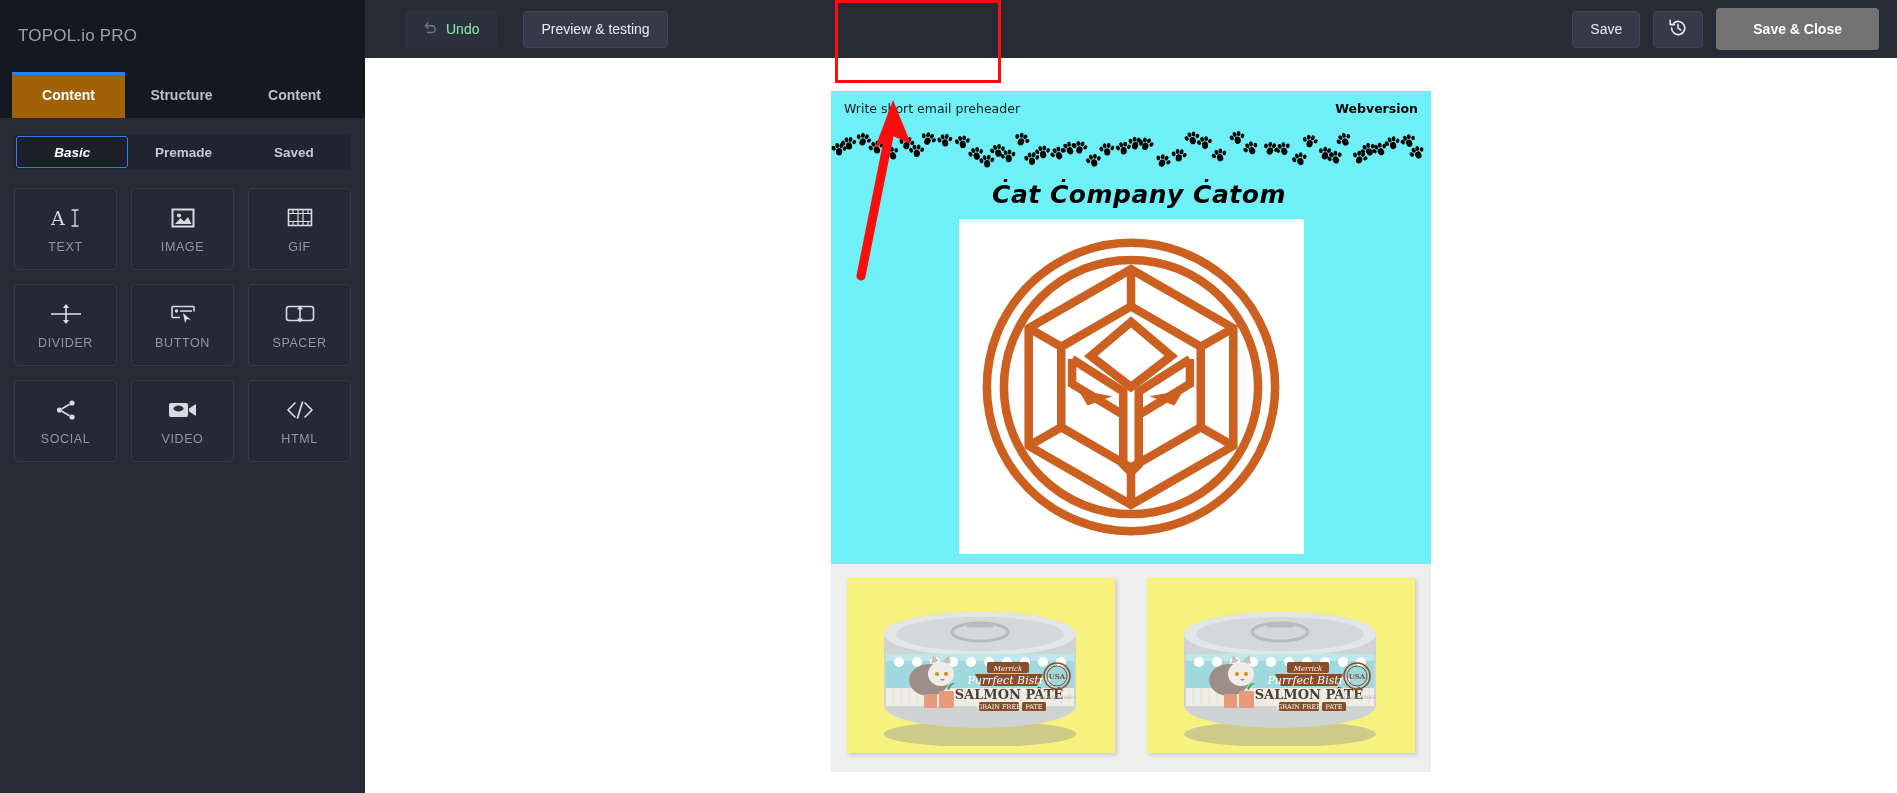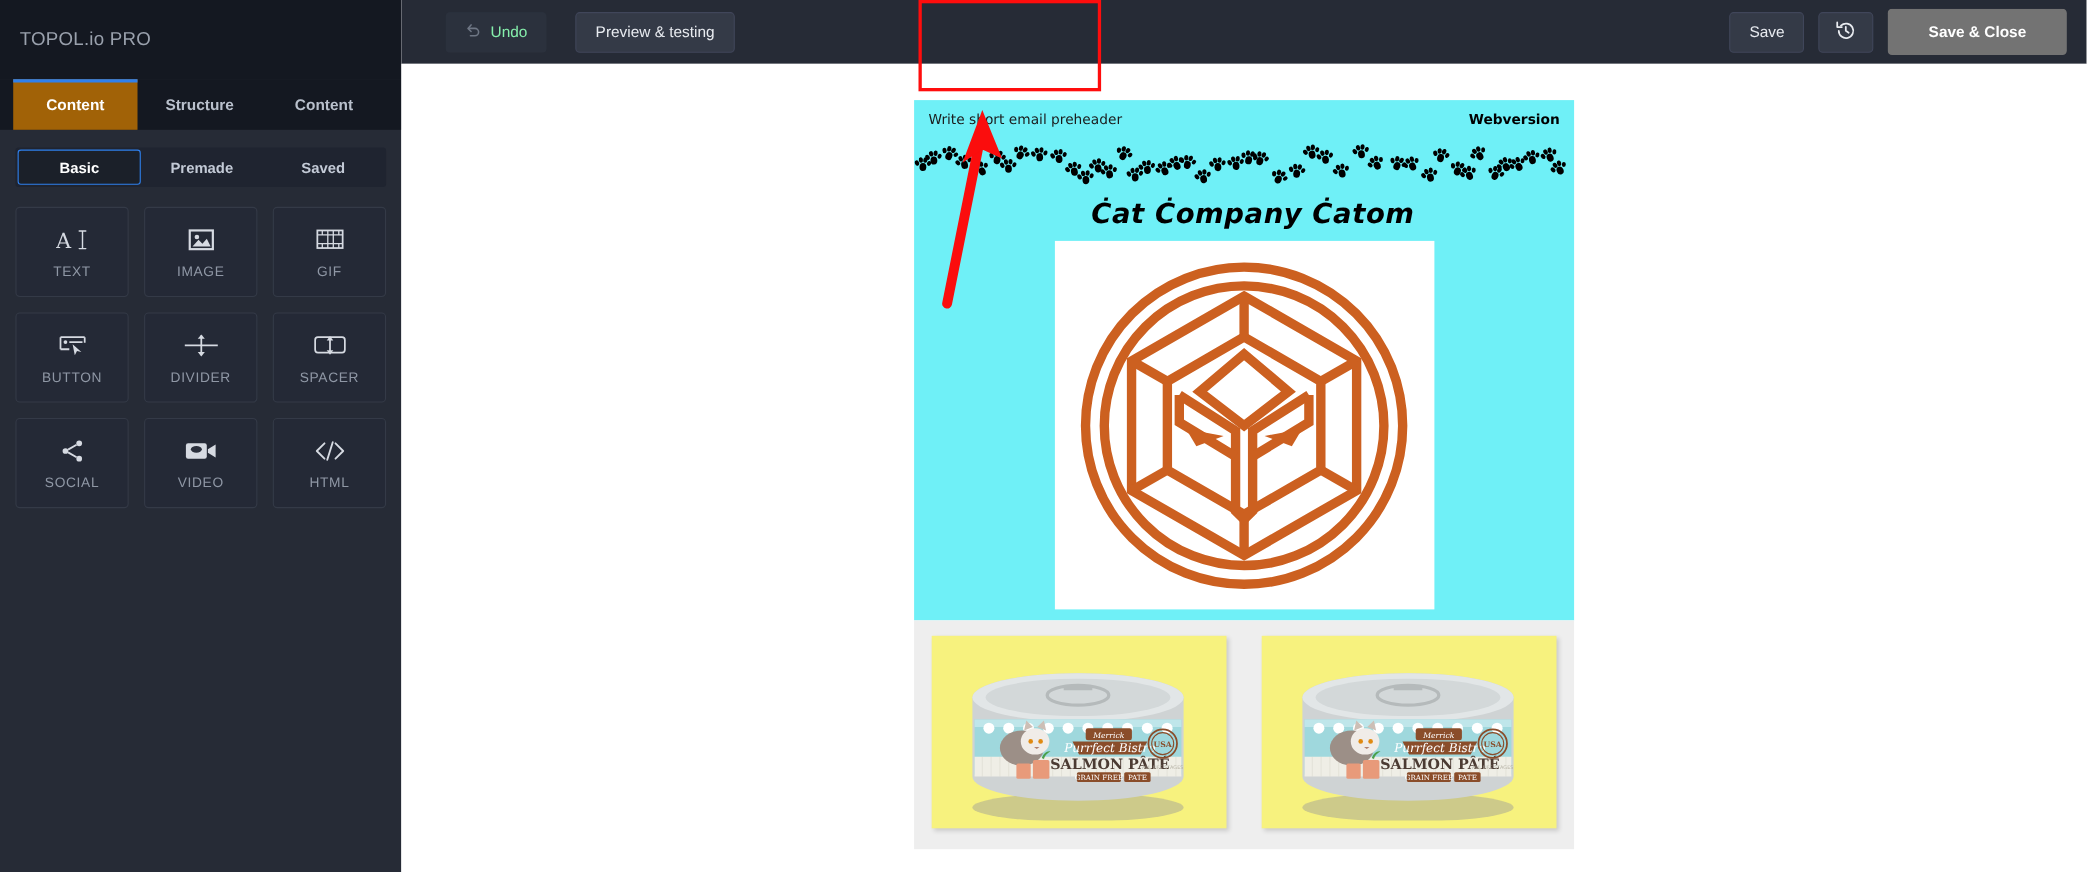--- a/index.html
+++ b/index.html
@@ -70,20 +70,21 @@
     color: #c3cad6;
     font-size: 13.5px;
     font-weight: bold;
     border-radius: 3px;
     cursor: pointer;
   }
   .subtab.active {
     border: 1px solid #2f80ed;
     color: #ffffff;
     background: #1b2029;
+    font-style: italic;
   }
   .palette {
     margin: 18px 14px 0 14px;
     display: grid;
     grid-template-columns: repeat(3, 1fr);
     gap: 14px;
   }
   .block {
     height: 82px;
     border: 1px solid #343a47;
@@ -283,40 +284,40 @@
           <svg width="26" height="22" viewBox="0 0 26 22" fill="none">
             <rect x="1.5" y="2.5" width="23" height="16" stroke="#d6dae2" stroke-width="1.6"></rect>
             <path d="M1.5 6.5h23M1.5 14.5h23M6 2.5v4M6 14.5v4M11 2.5v4M11 14.5v4M16 2.5v4M16 14.5v4M21 2.5v4M21 14.5v4M11 6.5v8M16 6.5v8" stroke="#d6dae2" stroke-width="1.2"></path>
           </svg>
         </span>
         <span class="lbl">GIF</span>
       </div>
 
       <div class="block">
         <span class="ico">
+          <svg width="32" height="22" viewBox="0 0 32 22" fill="none">
+            <path d="M1 11h30" stroke="#d6dae2" stroke-width="1.6"></path>
+            <path d="M16 2v18" stroke="#d6dae2" stroke-width="1.6"></path>
+            <path d="M16 1l3.2 4h-6.4z" fill="#d6dae2"></path>
+            <path d="M16 21l3.2-4h-6.4z" fill="#d6dae2"></path>
+          </svg>
+        </span>
+        <span class="lbl">DIVIDER</span>
+      </div>
+
+      <div class="block">
+        <span class="ico">
           <svg width="30" height="22" viewBox="0 0 30 22" fill="none">
             <path d="M4 3.5h22M26 3.5v5M4 3.5v11M4 14.5h8" stroke="#d6dae2" stroke-width="1.6" fill="none"></path>
             <circle cx="8.5" cy="8" r="1.7" fill="#d6dae2"></circle>
             <path d="M12 8h12" stroke="#d6dae2" stroke-width="1.6"></path>
             <path d="M15 10l2 10 2-4 4 1z" fill="#d6dae2"></path>
           </svg>
         </span>
         <span class="lbl">BUTTON</span>
-      </div>
-
-      <div class="block">
-        <span class="ico">
-          <svg width="32" height="22" viewBox="0 0 32 22" fill="none">
-            <path d="M1 11h30" stroke="#d6dae2" stroke-width="1.6"></path>
-            <path d="M16 2v18" stroke="#d6dae2" stroke-width="1.6"></path>
-            <path d="M16 1l3.2 4h-6.4z" fill="#d6dae2"></path>
-            <path d="M16 21l3.2-4h-6.4z" fill="#d6dae2"></path>
-          </svg>
-        </span>
-        <span class="lbl">DIVIDER</span>
       </div>
 
       <div class="block">
         <span class="ico">
           <svg width="32" height="22" viewBox="0 0 32 22" fill="none">
             <rect x="2.5" y="3.5" width="27" height="14" rx="2.5" stroke="#d6dae2" stroke-width="1.6"></rect>
             <path d="M16 4v14" stroke="#d6dae2" stroke-width="1.6"></path>
             <path d="M16 2.5l3 4h-6z" fill="#d6dae2"></path>
             <path d="M16 19.5l3-4h-6z" fill="#d6dae2"></path>
           </svg>

